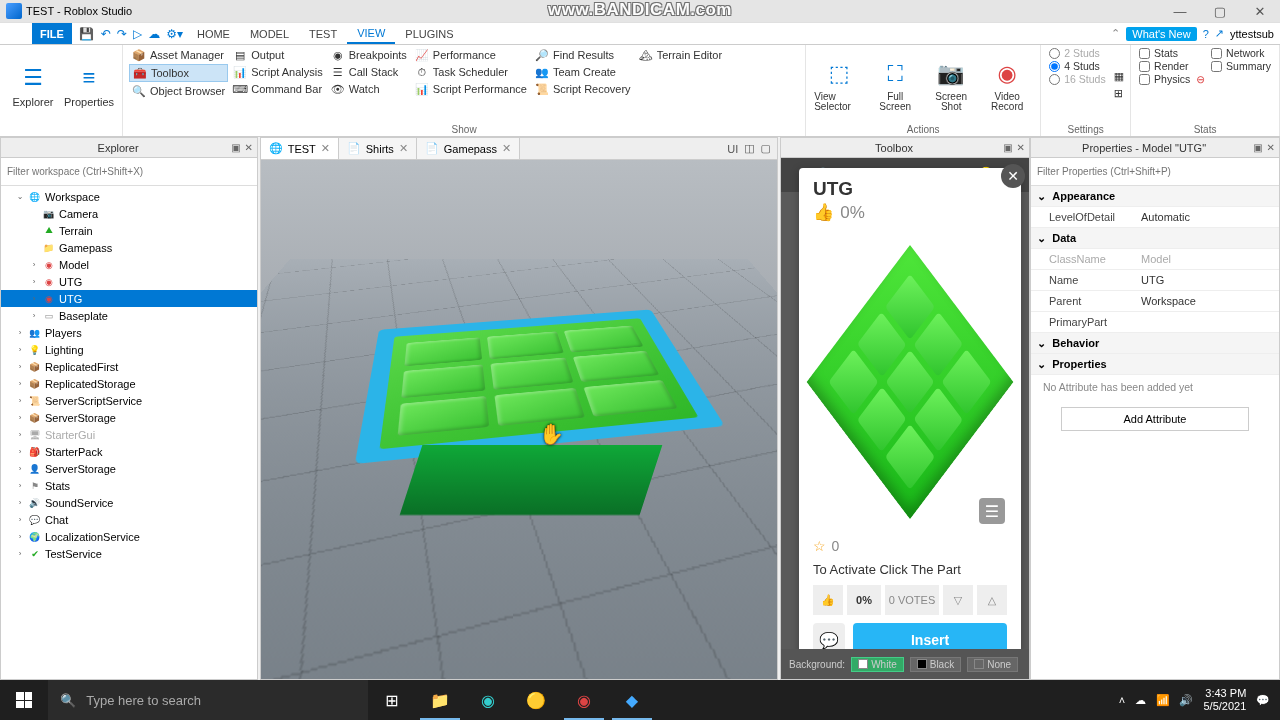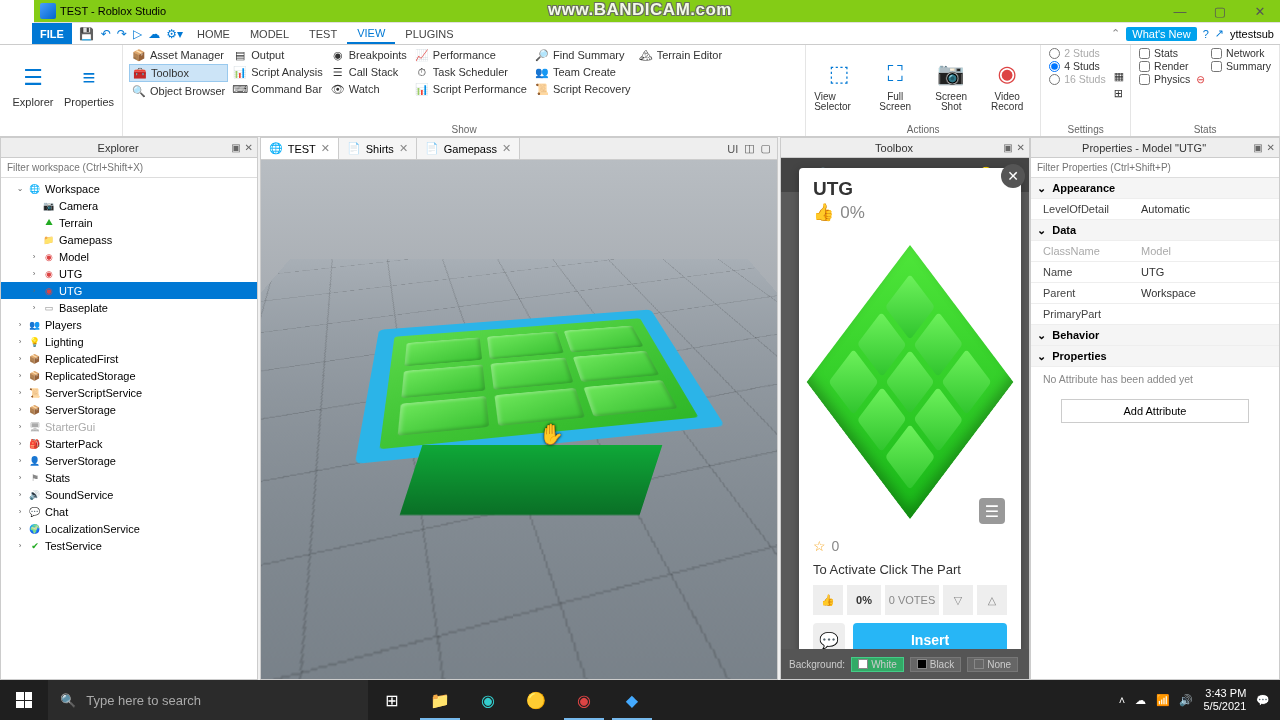--- a/index.html
+++ b/index.html
@@ -1,17 +1,17 @@
 <!DOCTYPE html>
 <html><head>
 <meta charset="utf-8">
 <style>
 * { margin:0; padding:0; box-sizing:border-box; font-family:'Segoe UI',Arial,sans-serif; user-select:none; }
 body { width:1280px; height:720px; overflow:hidden; background:#fff; position:relative; }
-.titlebar { height:23px; background:#84cc16; display:flex; align-items:center; font-size:11px; color:#000; border-bottom:1px solid #e0e0e0;margin-left:34px; }
+.titlebar { height:23px; background:#e5e5e5; display:flex; align-items:center; font-size:11px; color:#000; border-bottom:1px solid #e0e0e0; }
 .titlebar .icon { width:16px; height:16px; margin:0 4px 0 6px; background:linear-gradient(135deg,#4a9eff,#0066cc); border-radius:2px; }
 .titlebar .title { flex:0 0 auto; }
 .titlebar .spacer { flex:1; }
 .winbtn { width:40px; height:23px; display:flex; align-items:center; justify-content:center; font-size:13px; color:#555; }
 
 .menubar { height:22px; background:#fff; display:flex; align-items:stretch; font-size:11px; border-bottom:1px solid #ccc;padding-left:32px; }
 .menubar .qat { display:flex; align-items:center; padding:0 4px; gap:6px; }
 .menubar .qat span { color:#0078d4; font-size:12px; }
 .menubar .tabs { display:flex; }
 .menubar .tab { padding:0 10px; display:flex; align-items:center; color:#444; }
@@ -33,21 +33,21 @@
 .chk { display:flex; align-items:center; gap:4px; padding:0 2px; white-space:nowrap; font-size:10.5px; }
 .chk input { width:11px; height:11px; }
 .chk.dim { color:#aaa; }
 
 .main { position:absolute; top:137px; left:0; right:0; bottom:40px; display:flex; background:#f0f0f0; }
 
 .panel { background:#f5f5f5; border:1px solid #ccc; display:flex; flex-direction:column; }
 .panel-hdr { height:20px; background:#eee; border-bottom:1px solid #ccc; display:flex; align-items:center; font-size:11px; padding:0 4px; color:#333; }
 .panel-hdr .t { flex:1; text-align:center; }
 .panel-hdr .btns { display:flex; gap:4px; color:#666; font-size:10px; }
-.filter { height:20px; border:none; border-bottom:1px solid #ddd; padding:0 6px; font-size:10px; color:#777; background:#fff; width:100%; outline:none; }
+.filter { height:28px; border:none; border-bottom:1px solid #ddd; padding:0 6px; font-size:10px; color:#777; background:#fff; width:100%; outline:none; }
 
 .explorer { width:258px; }
 .tree { flex:1; overflow:auto; background:#fff; font-size:11px; padding:2px 0; }
 .node { display:flex; align-items:center; height:17px; gap:3px; padding-right:4px; }
 .node .arr { width:10px; text-align:center; color:#666; font-size:8px; }
 .node .nico { width:14px; height:14px; border-radius:2px; display:flex; align-items:center; justify-content:center; font-size:9px; }
 .node.sel { background:#0078d4; color:#fff; }
 .ind1 { padding-left:14px; } .ind2 { padding-left:28px; }
 
 .viewport { flex:1; display:flex; flex-direction:column; border:1px solid #ccc; margin:0 2px; }
@@ -90,21 +90,21 @@
 .tb-act .insert { flex:1; height:34px; background:#27b6f6; color:#fff; font-weight:600; border-radius:4px; display:flex; align-items:center; justify-content:center; font-size:14px; }
 .tb-bg { position:absolute; left:0; right:0; bottom:0; height:30px; background:#555; display:flex; align-items:center; gap:6px; padding:0 8px; font-size:10px; color:#ccc; }
 .tb-bg .opt { background:#666; border:1px solid #777; padding:1px 6px; display:flex; align-items:center; gap:3px; }
 .tb-bg .opt.on { background:#3a6; border-color:#4c8; }
 .sw { width:10px; height:10px; border:1px solid #888; }
 
 .props { width:250px; }
 .props-body { flex:1; background:#fff; font-size:11px; overflow:auto; }
 .prow { display:flex; height:21px; align-items:center; border-bottom:1px solid #eee; }
 .prow.cat { background:#f5f5f5; font-weight:600; padding-left:6px; gap:6px; }
-.prow .k { width:110px; padding-left:12px; color:#444; } .prow .v { flex:1; color:#333; }
+.prow .k { width:110px; padding-left:18px; color:#444; } .prow .v { flex:1; color:#333; }
 .prow .chkbx { width:13px; height:13px; background:#0078d4; color:#fff; display:flex; align-items:center; justify-content:center; font-size:9px; }
 .noattr { padding:6px 12px; color:#888; font-size:10.5px; }
 .addattr { margin:8px 30px; height:24px; border:1px solid #ccc; display:flex; align-items:center; justify-content:center; background:#fff; font-size:11px; }
 
 .taskbar { position:absolute; left:0; right:0; bottom:0; height:40px; background:#1f1f1f; display:flex; align-items:center; color:#fff; }
 .taskbar .start { width:48px; height:40px; display:flex; align-items:center; justify-content:center; }
 .taskbar .winlogo { width:16px; height:16px; display:grid; grid-template-columns:1fr 1fr; grid-template-rows:1fr 1fr; gap:1px; }
 .taskbar .winlogo div { background:#fff; }
 .taskbar .search { width:320px; height:40px; background:#2b2b2b; display:flex; align-items:center; gap:10px; padding:0 12px; color:#aaa; font-size:13px; }
 .taskbar .tbtn { width:48px; height:40px; display:flex; align-items:center; justify-content:center; font-size:16px; position:relative; }
@@ -224,21 +224,21 @@
             <span>Task Scheduler</span>
           </div>
           <div class="smbtn">
             <span class="ico">📊</span>
             <span>Script Performance</span>
           </div>
         </div>
       <div class="col" id="rcol-e">
           <div class="smbtn">
             <span class="ico">🔎</span>
-            <span>Find Summary</span>
+            <span>Find Results</span>
           </div>
           <div class="smbtn">
             <span class="ico">👥</span>
             <span>Team Create</span>
           </div>
           <div class="smbtn">
             <span class="ico">📜</span>
             <span>Script Recovery</span>
           </div>
         </div>

